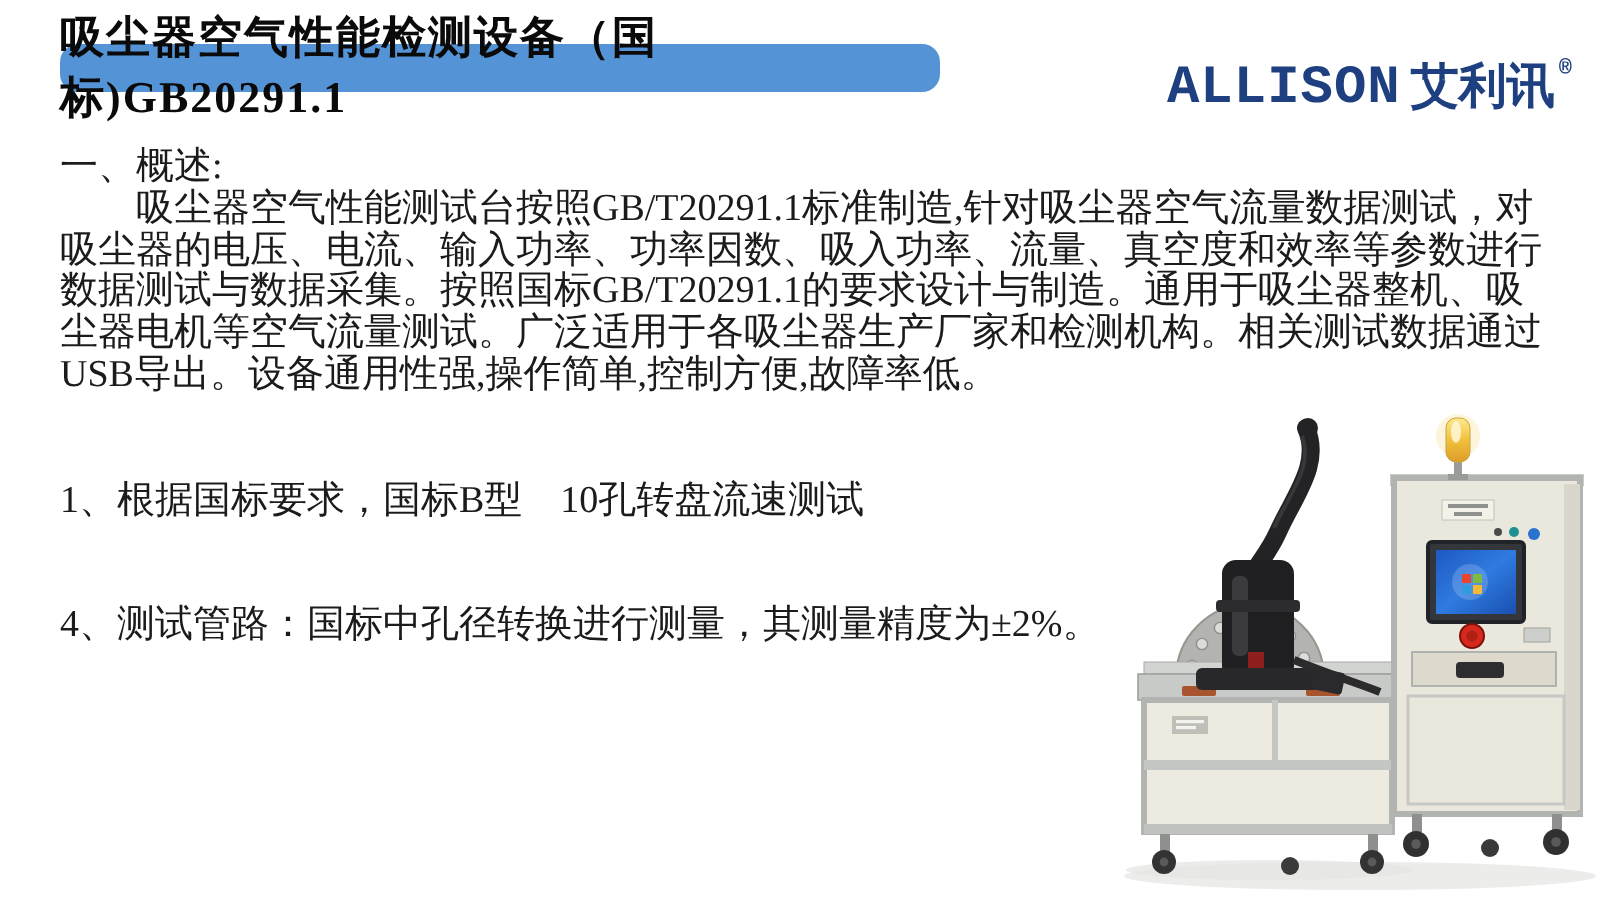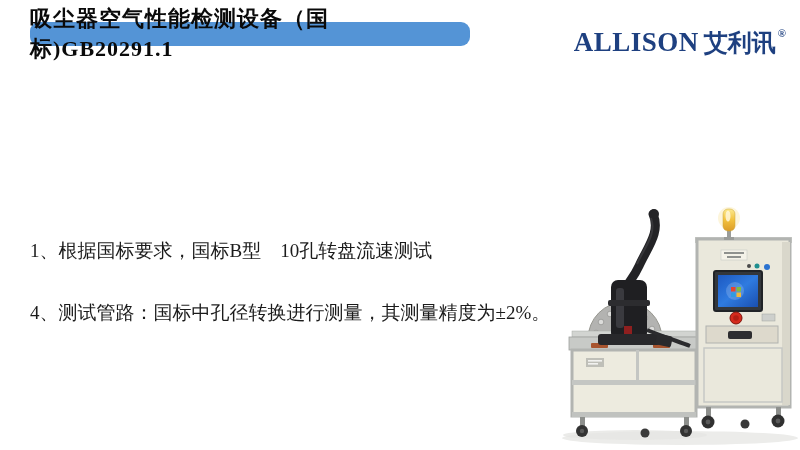--- a/index.html
+++ b/index.html
@@ -10,21 +10,21 @@
     color:#1b1b1b;
   }
   .banner{
     position:absolute;left:30px;top:22px;width:440px;height:24px;
     background:#5494d6;border-radius:9px;
     display:flex;align-items:center;justify-content:center;
     font-size:22px;font-weight:bold;color:#0a0a0a;letter-spacing:1px;
   }
   .logo{
     position:absolute;right:14px;top:27px;
-    font-family:Liberation Serif, serif;
+    font-family:Liberation Mono, monospace;
     color:#1e4080;white-space:nowrap;
   }
   .logo-latin{font-size:27px;font-weight:800;letter-spacing:0.5px;}
   .logo-cn{font-size:24px;font-weight:800;margin-left:5px;}
   .logo-reg{font-size:11px;font-weight:700;vertical-align:14px;margin-left:2px;}
   .content{
     position:absolute;left:30px;top:74px;width:748px;
     font-size:19px;line-height:20.8px;
   }
   .para{text-indent:2em;}
@@ -40,20 +40,22 @@
 
 <div class="banner">
   <span>吸尘器空气性能检测设备（国标)GB20291.1</span>
 </div>
 
 <div class="logo">
   <span class="logo-latin">ALLISON</span><span class="logo-cn">艾利讯</span><span class="logo-reg">®</span>
 </div>
 
 <div class="content">
+  <div>一、概述:</div>
+  <div class="para">吸尘器空气性能测试台按照GB/T20291.1标准制造,针对吸尘器空气流量数据测试，对吸尘器的电压、电流、输入功率、功率因数、吸入功率、流量、真空度和效率等参数进行数据测试与数据采集。按照国标GB/T20291.1的要求设计与制造。通用于吸尘器整机、吸尘器电机等空气流量测试。广泛适用于各吸尘器生产厂家和检测机构。相关测试数据通过USB导出。设备通用性强,操作简单,控制方便,故障率低。</div>
 </div>
 
 <div class="params">
   <div class="param-line">1、根据国标要求，国标B型　10孔转盘流速测试</div>
   <div class="param-line">4、测试管路：国标中孔径转换进行测量，其测量精度为±2%。</div>
   
   
   
   
   

